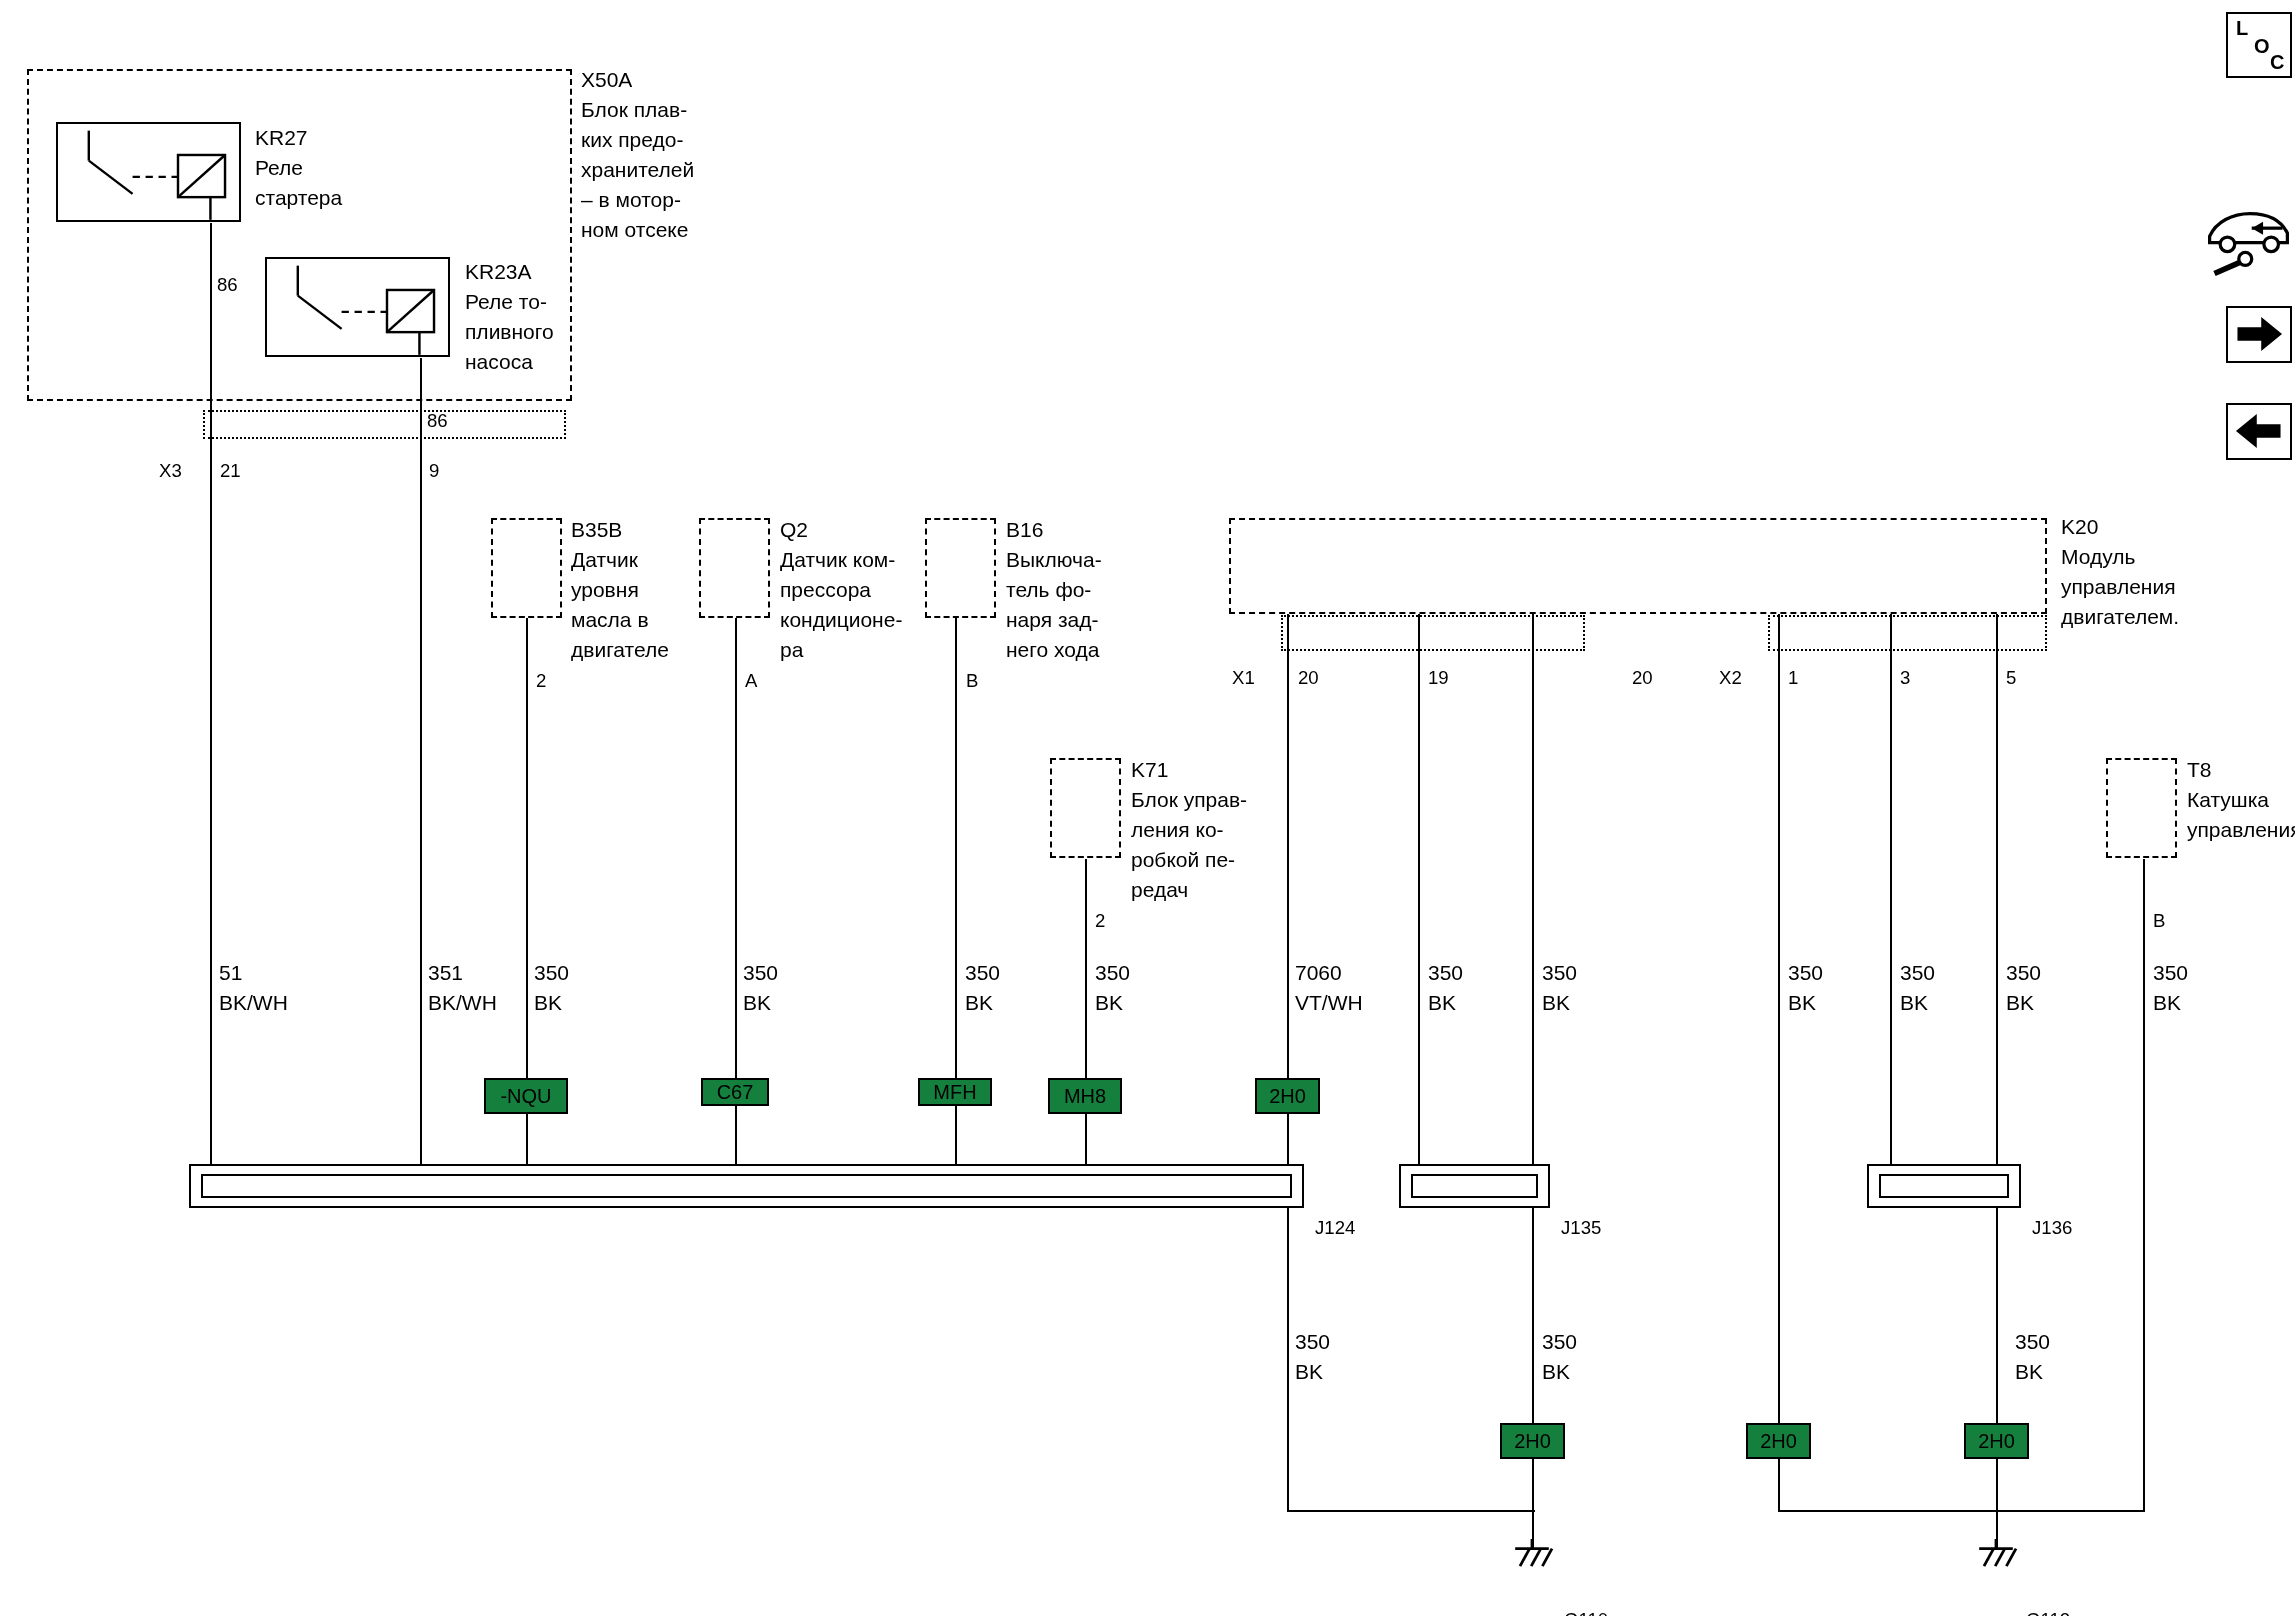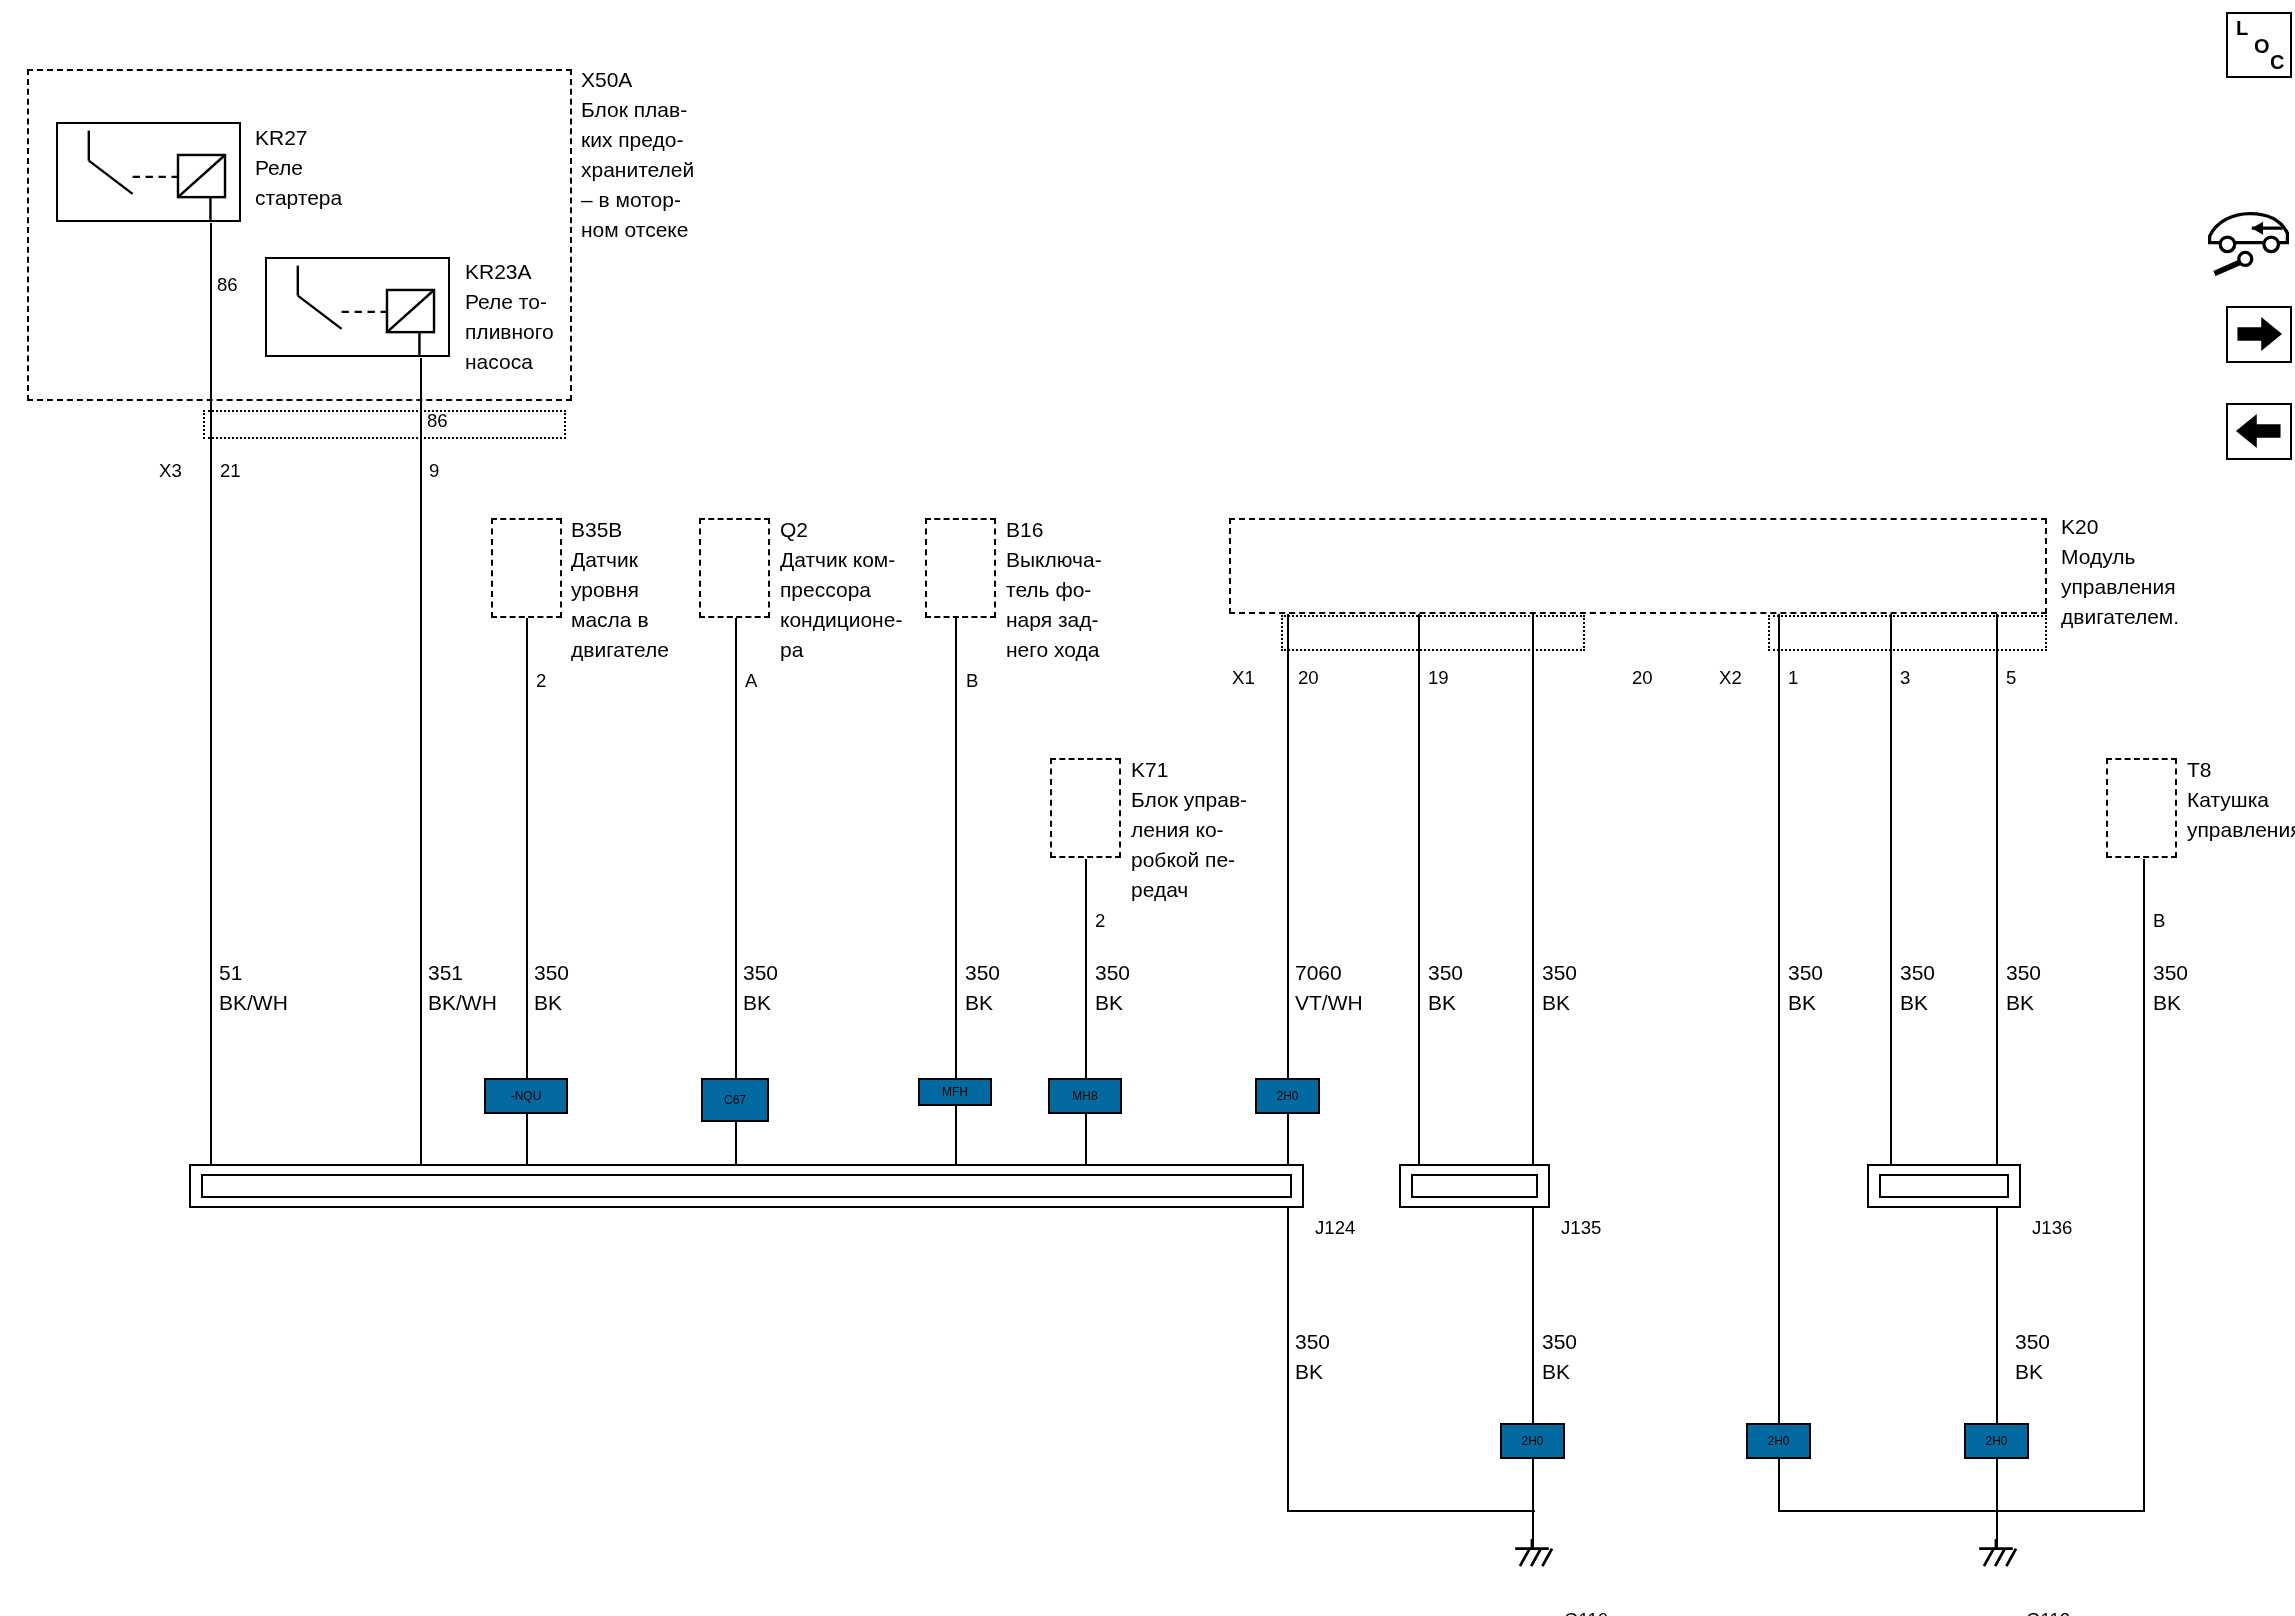--- a/index.html
+++ b/index.html
@@ -4,23 +4,23 @@
 <style>
   * { margin:0; padding:0; box-sizing:border-box; }
   html,body { background:#ffffff; }
   body { font-family:"Liberation Sans","DejaVu Sans",sans-serif; color:#000; }
   .stage { position:relative; width:2295px; height:1616px; background:#fff; overflow:hidden; }
   .wire-v { position:absolute; width:2.4px; background:#000; z-index:1; }
   .wire-h { position:absolute; height:2.4px; background:#000; z-index:1; }
   .box-solid  { position:absolute; border:2.4px solid #000; background:#fff; z-index:2; }
   .box-dashed { position:absolute; border:2.4px dashed #000; z-index:2; }
   .strip      { position:absolute; border:2.4px dotted #000; z-index:2; }
-  .splice { position:absolute; border:2.4px solid #000; background:#0369a1; z-index:5;
+  .splice { position:absolute; border:2.4px solid #000; background:#15803d; z-index:5;
             display:flex; align-items:center; justify-content:center;
-            font-size:12px; line-height:18px; }
+            font-size:20px; line-height:18px; }
   .bus { position:absolute; border:2.4px solid #000; background:#fff; z-index:4; }
   .bus::after { content:""; position:absolute; left:9.7px; right:9.7px; top:8px; bottom:8px;
                 border:2.4px solid #000; }
   .lbl { position:absolute; font-size:21px; line-height:30px; white-space:pre-line; z-index:6; }
   .pin { position:absolute; font-size:18.6px; line-height:20px; z-index:6;margin-top:48px; }
   .icon-box { position:absolute; border:2.4px solid #000; background:#fff; z-index:6; }
   .loc-letter { position:absolute; font-size:20px; font-weight:bold; }
   svg { display:block; }
   .stroke { stroke:#000; fill:none; }
 </style>
@@ -85,21 +85,21 @@
   <div class="box-dashed" style="left:491px;top:518px;width:71px;height:100px"></div>
   <div class="box-dashed" style="left:699px;top:518px;width:71px;height:100px"></div>
   <div class="box-dashed" style="left:925px;top:518px;width:71px;height:100px"></div>
   <div class="box-dashed" style="left:1050px;top:758px;width:71px;height:100px"></div>
   <div class="box-dashed" style="left:2106px;top:758px;width:71px;height:100px"></div>
   <div class="box-dashed" style="left:1229px;top:518px;width:818px;height:96px"></div>
   <div class="strip" style="left:1281px;top:615px;width:304px;height:36px"></div>
   <div class="strip" style="left:1768px;top:615px;width:279px;height:36px"></div>
 
   <div class="splice" style="left:484px;top:1078px;width:84px;height:36px">-NQU</div>
-  <div class="splice" style="left:701px;top:1078px;width:68px;height:44px">C67</div>
+  <div class="splice" style="left:701px;top:1078px;width:68px;height:28px">C67</div>
   <div class="splice" style="left:918px;top:1078px;width:74px;height:28px">MFH</div>
   <div class="splice" style="left:1048px;top:1078px;width:74px;height:36px">MH8</div>
   <div class="splice" style="left:1255px;top:1078px;width:65px;height:36px">2H0</div>
   <div class="splice" style="left:1500px;top:1423px;width:65px;height:36px">2H0</div>
   <div class="splice" style="left:1746px;top:1423px;width:65px;height:36px">2H0</div>
   <div class="splice" style="left:1964px;top:1423px;width:65px;height:36px">2H0</div>
 
   <div class="bus" style="left:189px;top:1164px;width:1115px;height:44px"></div>
   <div class="bus" style="left:1399px;top:1164px;width:151px;height:44px"></div>
   <div class="bus" style="left:1867px;top:1164px;width:154px;height:44px"></div>

